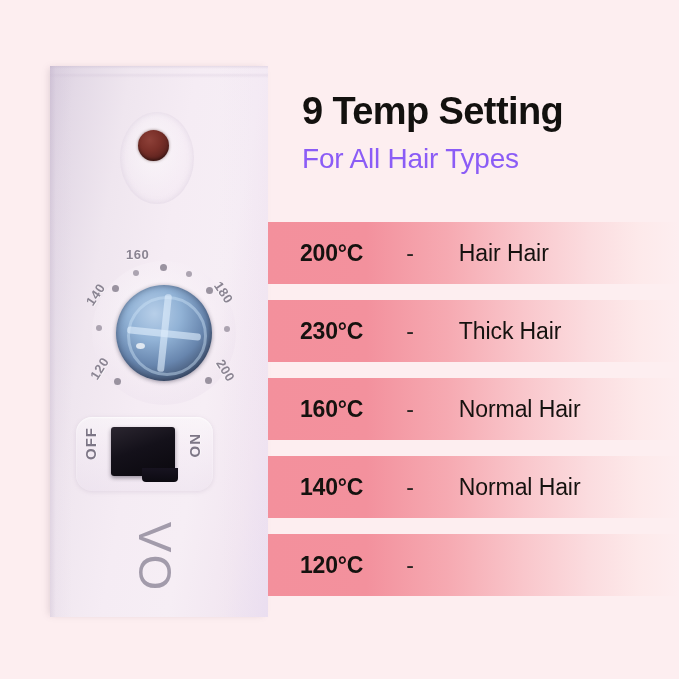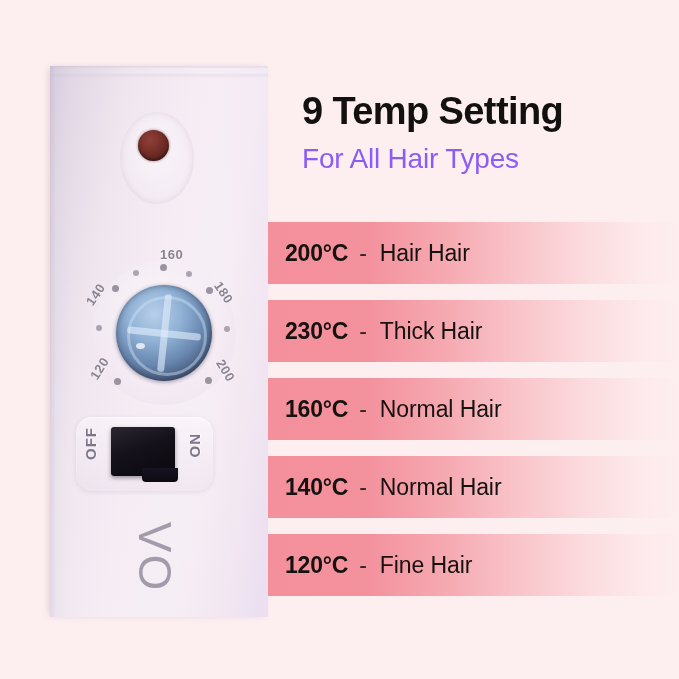--- a/index.html
+++ b/index.html
@@ -289,26 +289,27 @@
         #f6aab2 44%,
         #f9c6cb 62%,
         #fbdcdf 78%,
         #fde9ea 90%,
         #fdeef0 100%);
     display: flex;
     align-items: center;
   }
   .temp-row:last-child { margin-bottom: 0; }
   .temp-text {
-    margin-left: 17px;
+    margin-left: 32px;
     font-size: 23px;
     color: #15120f;
     white-space: nowrap;
     display: flex;
     align-items: baseline;
+    gap: 32px;
   }
   .temp-value {
     font-weight: 700;
     letter-spacing: -0.2px;
   }
   .temp-dash {
     font-weight: 400;
     margin: 0 7px 0 11px;
     color: #2a2522;
   }
@@ -329,21 +330,21 @@
   </div>
 
   <div class="led-bezel"></div>
   <div class="led-lamp"></div>
 
   <div class="dial-wrap">
     <div class="dial-recess"></div>
 
     <div class="dial-label" style="left:10px; top:114px; transform:rotate(-58deg);">120</div>
     <div class="dial-label" style="left:6px; top:40px; transform:rotate(-56deg);">140</div>
-    <div class="dial-label" style="left:82px; top:0px;">160</div>
+    <div class="dial-label" style="left:48px; top:0px;">160</div>
     <div class="dial-label" style="left:134px; top:38px; transform:rotate(56deg);">180</div>
     <div class="dial-label" style="left:136px; top:116px; transform:rotate(58deg);">200</div>
 
     <div class="dial-dot" style="left:82px; top:17px;"></div>
     <div class="dial-dot" style="left:34px; top:38px;"></div>
     <div class="dial-dot" style="left:128px; top:40px;"></div>
     <div class="dial-dot" style="left:36px; top:131px;"></div>
     <div class="dial-dot" style="left:127px; top:130px;"></div>
     <div class="dial-dot small" style="left:55px; top:23px;"></div>
     <div class="dial-dot small" style="left:108px; top:24px;"></div>
@@ -395,18 +396,17 @@
       <div class="temp-text">
         <span class="temp-value">140°C</span>
         <span class="temp-dash">-</span>
         <span class="temp-type">Normal Hair</span>
       </div>
     </div>
     <div class="temp-row">
       <div class="temp-text">
         <span class="temp-value">120°C</span>
         <span class="temp-dash">-</span>
-        <span class="temp-type">Fine Hair</span>
       </div>
     </div>
   </div>
 
 </div>
 
 </body></html>

